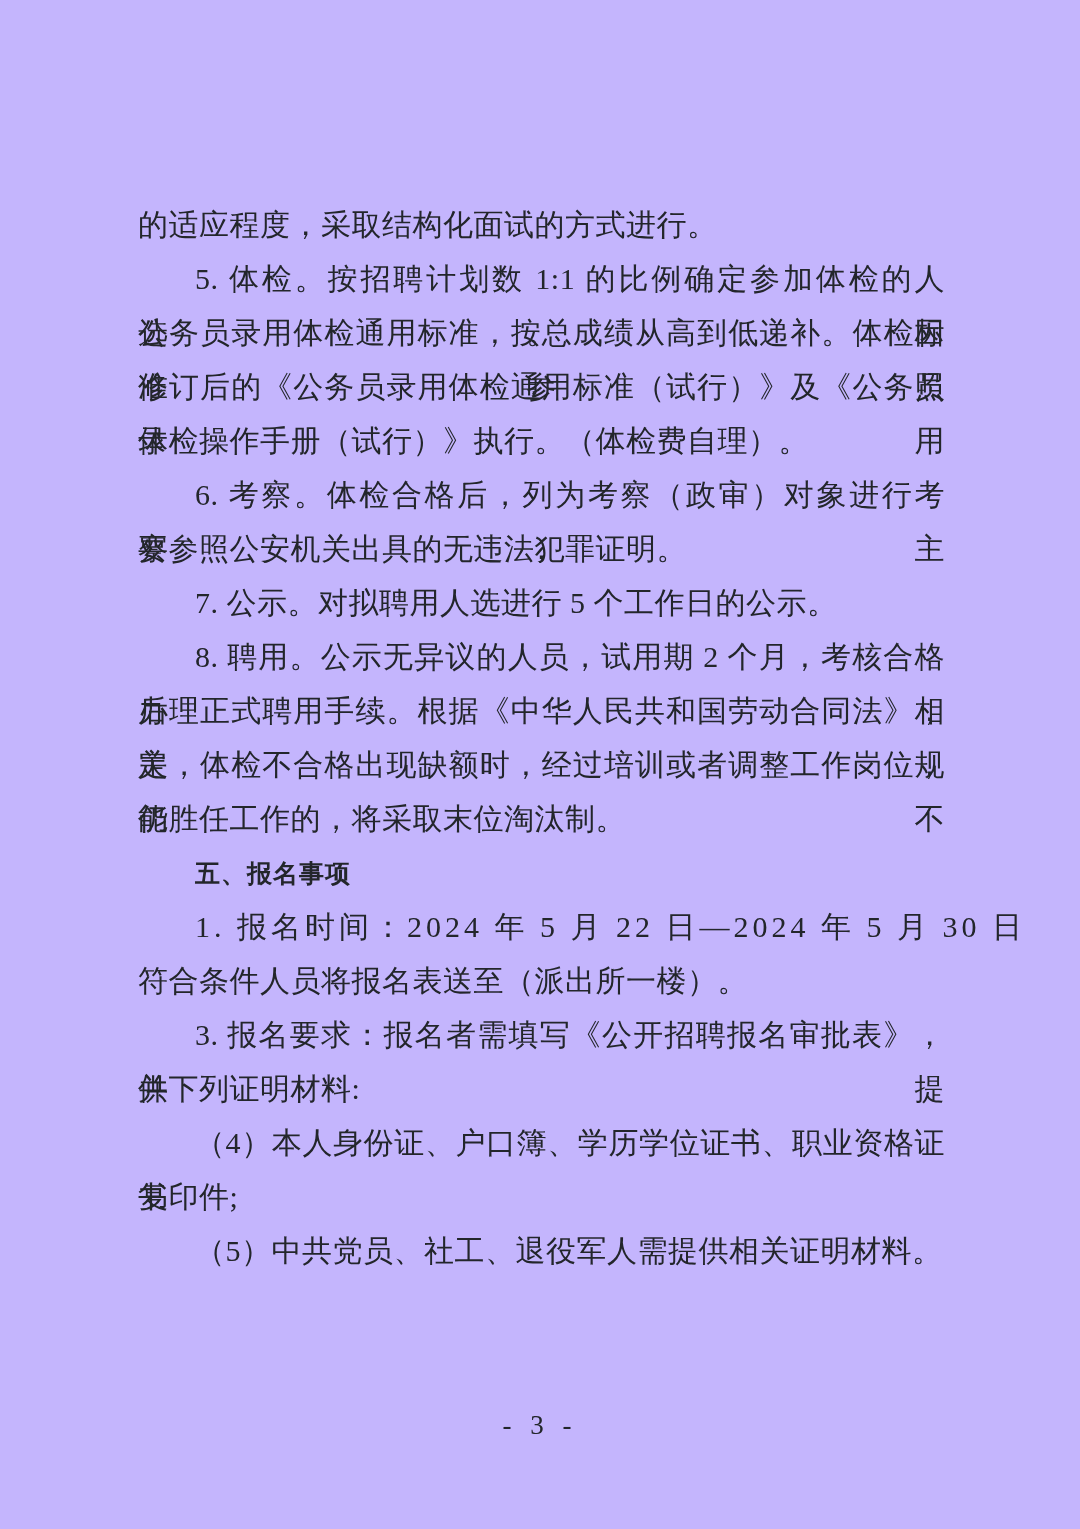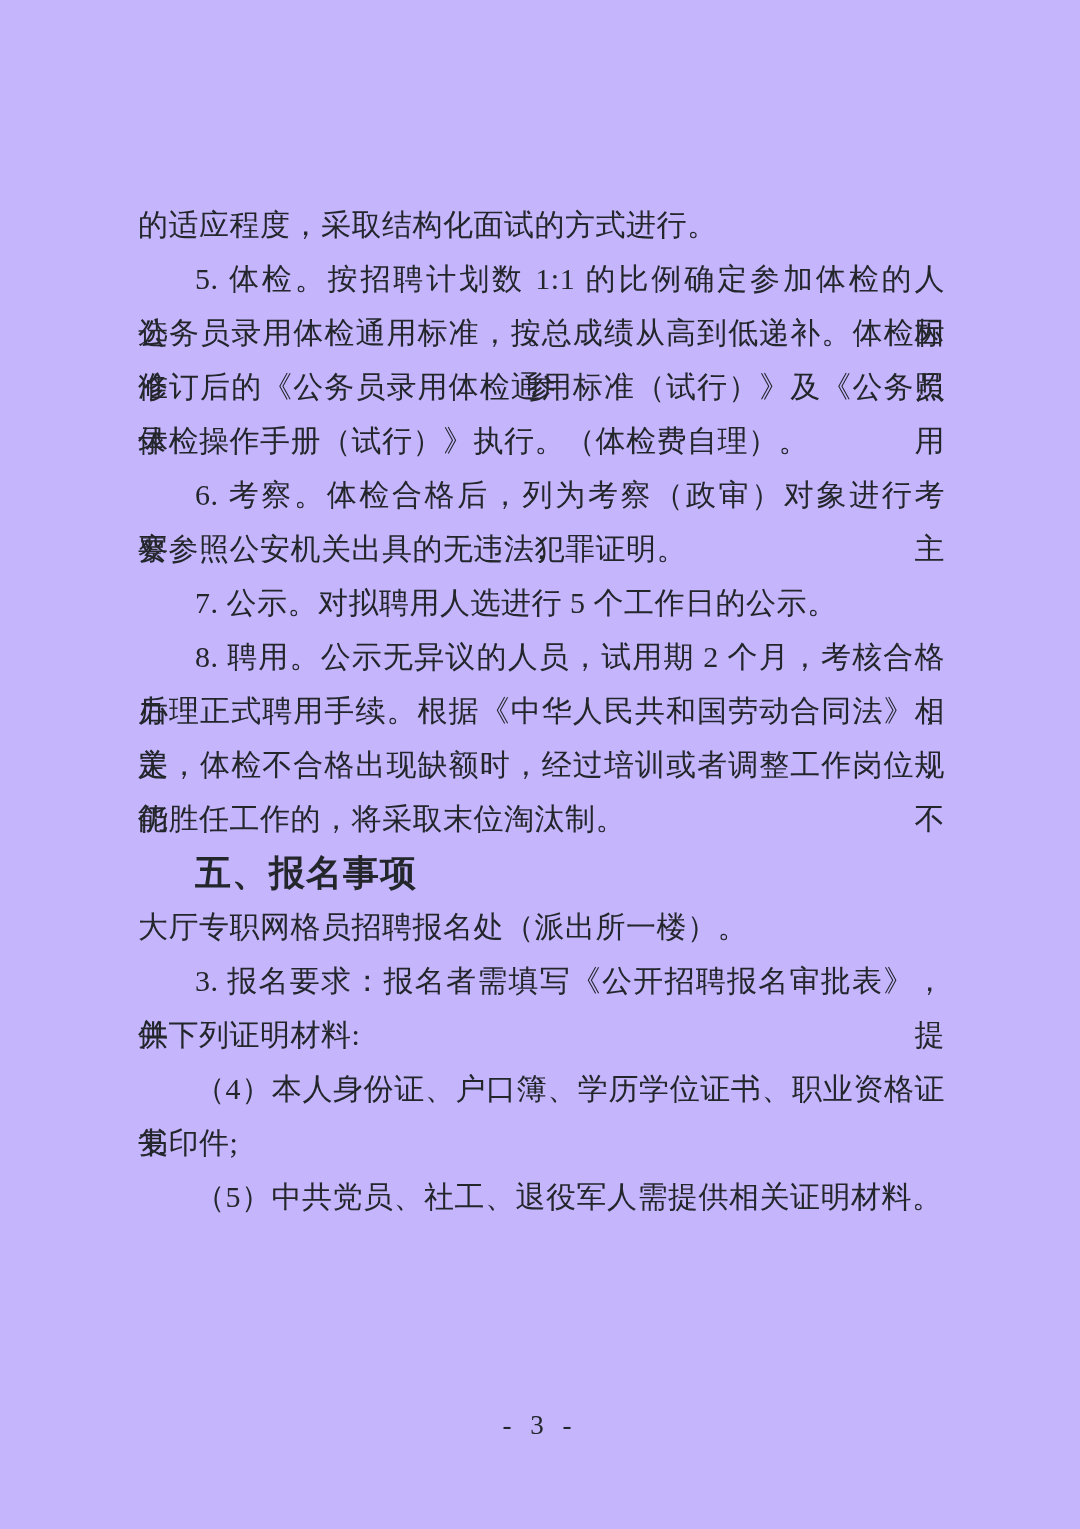--- a/index.html
+++ b/index.html
@@ -36,21 +36,21 @@
     white-space: normal;
     text-align: justify;
     text-align-last: justify;
   }
   
   .sp { letter-spacing: 4px; }
   
   .head {
     font-family: "Liberation Sans", "DejaVu Sans", sans-serif;
     font-weight: 700;
-    font-size: 36px;
+    font-size: 25px;
     letter-spacing: 1px;
   }
   .page-number {
     position: absolute;
     top: 1398px;
     left: 0;
     width: 1080px;
     text-align: center;
     font-size: 27px;
     line-height: 54px;
@@ -69,21 +69,22 @@
     <div class="line full">修订后的《公务员录用体检通用标准（试行）》及《公务员录用</div>
     <div class="line">体检操作手册（试行）》执行。（体检费自理）。</div>
     <div class="line ind full">6. 考察。体检合格后，列为考察（政审）对象进行考察，主</div>
     <div class="line">要参照公安机关出具的无违法犯罪证明。</div>
     <div class="line ind">7. 公示。对拟聘用人选进行 5 个工作日的公示。</div>
     <div class="line ind full">8. 聘用。公示无异议的人员，试用期 2 个月，考核合格后，</div>
     <div class="line full">办理正式聘用手续。根据《中华人民共和国劳动合同法》相关规</div>
     <div class="line full">定，体检不合格出现缺额时，经过培训或者调整工作岗位，仍不</div>
     <div class="line">能胜任工作的，将采取末位淘汰制。</div>
     <div class="line head ind">五、报名事项</div>
-    <div class="line">大厅专职网格员招聘报名处（派出所一楼）。</div>
+    <div class="line ind sp">1. 报名时间：2024 年 5 月 22 日—2024 年 5 月 30 日</div>
+    <div class="line">符合条件人员将报名表送至（派出所一楼）。</div>
     <div class="line ind full">3. 报名要求：报名者需填写《公开招聘报名审批表》，并提</div>
     <div class="line">供下列证明材料:</div>
     <div class="line ind full">（4）本人身份证、户口簿、学历学位证书、职业资格证书</div>
     <div class="line">复印件;</div>
     <div class="line ind">（5）中共党员、社工、退役军人需提供相关证明材料。</div>
   </div>
 
   <div class="page-number">- 3 -</div>
 </div>
 

